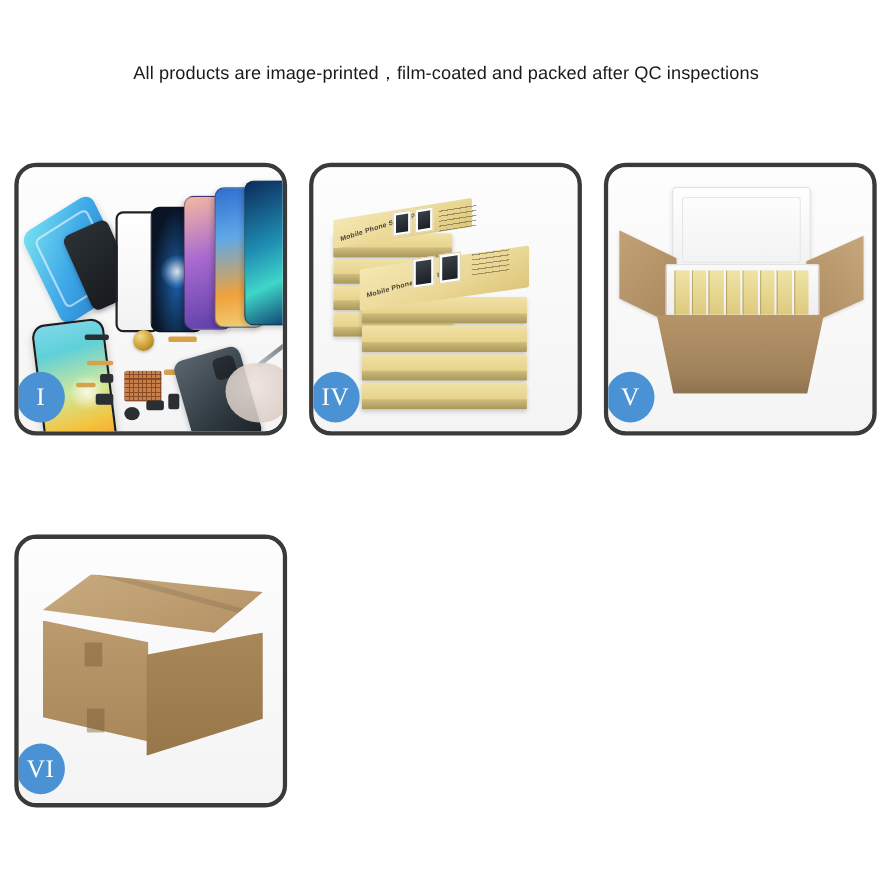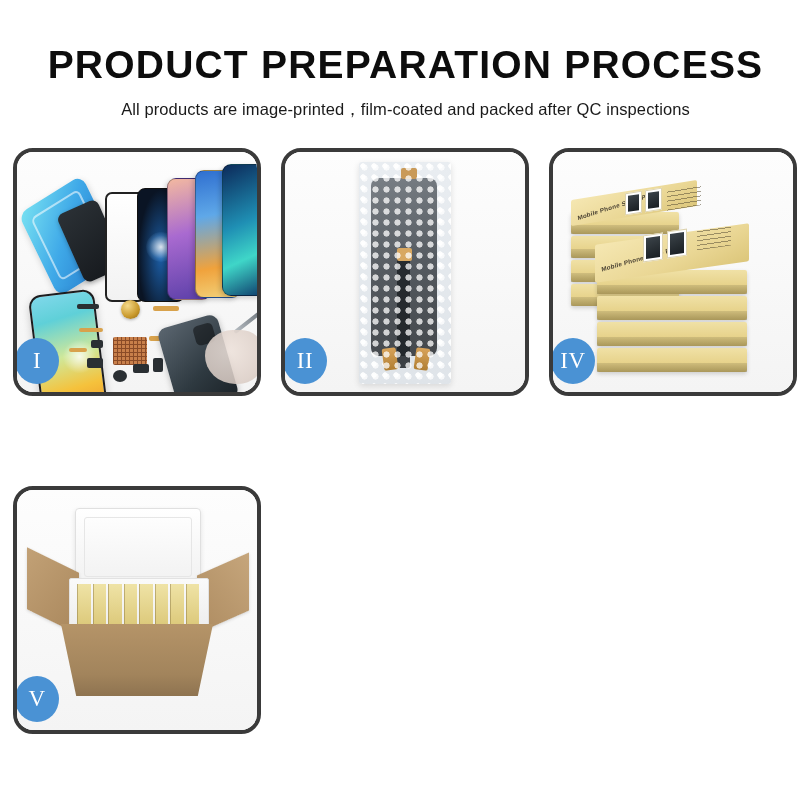--- a/index.html
+++ b/index.html
@@ -451,21 +451,20 @@
   .p6 .tape {
     position: absolute;
     background: rgba(120,92,54,.45);
     border-radius: 1px;
   }
 </style>
 </head>
 <body>
 
 <div class="header">
-  <h1 class="page-title">PRODUCT PREPARATION PROCESS</h1>
   <p class="page-subtitle">All products are image-printed，film-coated and packed after QC inspections</p>
 </div>
 
 <div class="grid">
 
   <div class="panel p1">
     <div class="panel-stage">
       <div class="film"></div>
       <div class="blackscreen"></div>
       <div class="glassfront"></div>
@@ -486,34 +485,20 @@
       <div class="flex" style="left:136px;top:154px;width:26px;height:5px;"></div>
       <div class="flex" style="left:132px;top:184px;width:22px;height:5px;"></div>
       <div class="flex" style="left:52px;top:196px;width=18px;width:18px;height:4px;"></div>
       <div class="backhousing"></div>
       <div class="tool"></div>
       <div class="hand"></div>
     </div>
     <div class="badge">I</div>
   </div>
 
-  <div class="panel p2">
-    <div class="panel-stage">
-      <div class="wrapbag">
-        <div class="inner-screen"></div>
-        <div class="inner-flex"></div>
-        <div class="tab-top"></div>
-        <div class="tab-mid"></div>
-        <div class="tab-bl"></div>
-        <div class="tab-br"></div>
-        <div class="bubble-gloss"></div>
-      </div>
-    </div>
-    <div class="badge">II</div>
-  </div>
 
 
   <div class="panel p4">
     <div class="panel-stage">
       <div class="stackwrap">
 
         <div class="gbox" style="left:4px;top:34px;width:108px;height:22px;">
             <span class="side"></span>
           </div>
         <div class="gbox" style="left:4px;top:58px;width:108px;height:22px;">
@@ -579,14 +564,28 @@
           <span class="col"></span>
           <span class="col"></span>
         <span class="col"></span>
           <span class="col"></span>
       </div>
       <div class="cartonbody"></div>
     </div>
     <div class="badge">V</div>
   </div>
 
+  <div class="panel p6">
+    <div class="panel-stage">
+      <div class="carton">
+        <div class="c-top">
+          <span class="c-top-seam"></span>
+        </div>
+        <div class="c-left"></div>
+        <div class="c-right"></div>
+        <span class="tape" style="left:38px;top:62px;width:16px;height:22px;"></span>
+        <span class="tape" style="left:40px;top:122px;width:16px;height:22px;"></span>
+      </div>
+    </div>
+    <div class="badge">VI</div>
+  </div>
 
 </div>
 
 </body></html>

